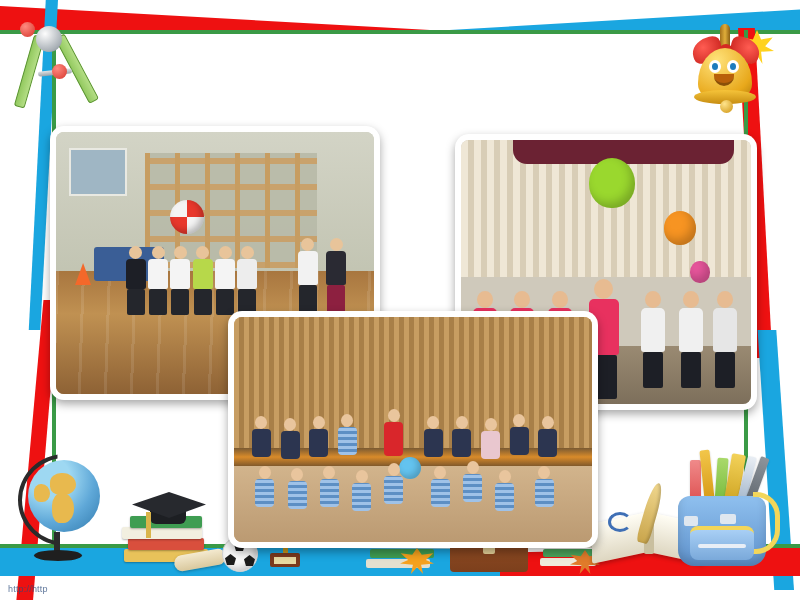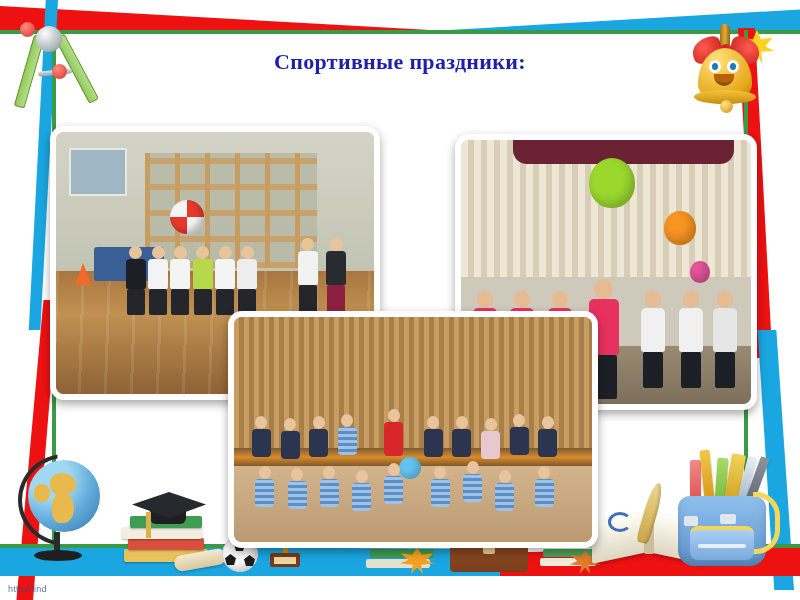--- a/index.html
+++ b/index.html
@@ -542,21 +542,20 @@
     <div class="band band-right-red"></div>
     <div class="band band-right-blue"></div>
     <div class="band line-right"></div>
 
     <div class="band band-bot-blue"></div>
     <div class="band band-bot-red"></div>
     <div class="band line-bot"></div>
   </div>
 
   <div class="title-block">
-    <div class="title-line">Спортивные праздники:</div>
   </div>
 
   <div class="photo photo-1">
     <div class="inner">
       <div class="gym-bg"></div>
       <div class="gym-wall"></div>
       <div class="gym-window"></div>
       <div class="gym-bars"></div>
       <div class="gym-floor"></div>
       <div class="gym-mat"></div>
@@ -841,15 +840,15 @@
     <div class="sup pen-blue"></div>
     <div class="sup brush"></div>
     <div class="bp-body"></div>
     <div class="bp-strap"></div>
     <div class="bp-pocket"></div>
     <div class="bp-zip"></div>
     <div class="bp-clip"></div>
     <div class="bp-clip2"></div>
   </div>
 
-  <div class="watermark">http://lind</div>
+  <div class="watermark">http://http</div>
 
 </div>
 
 </body></html>

